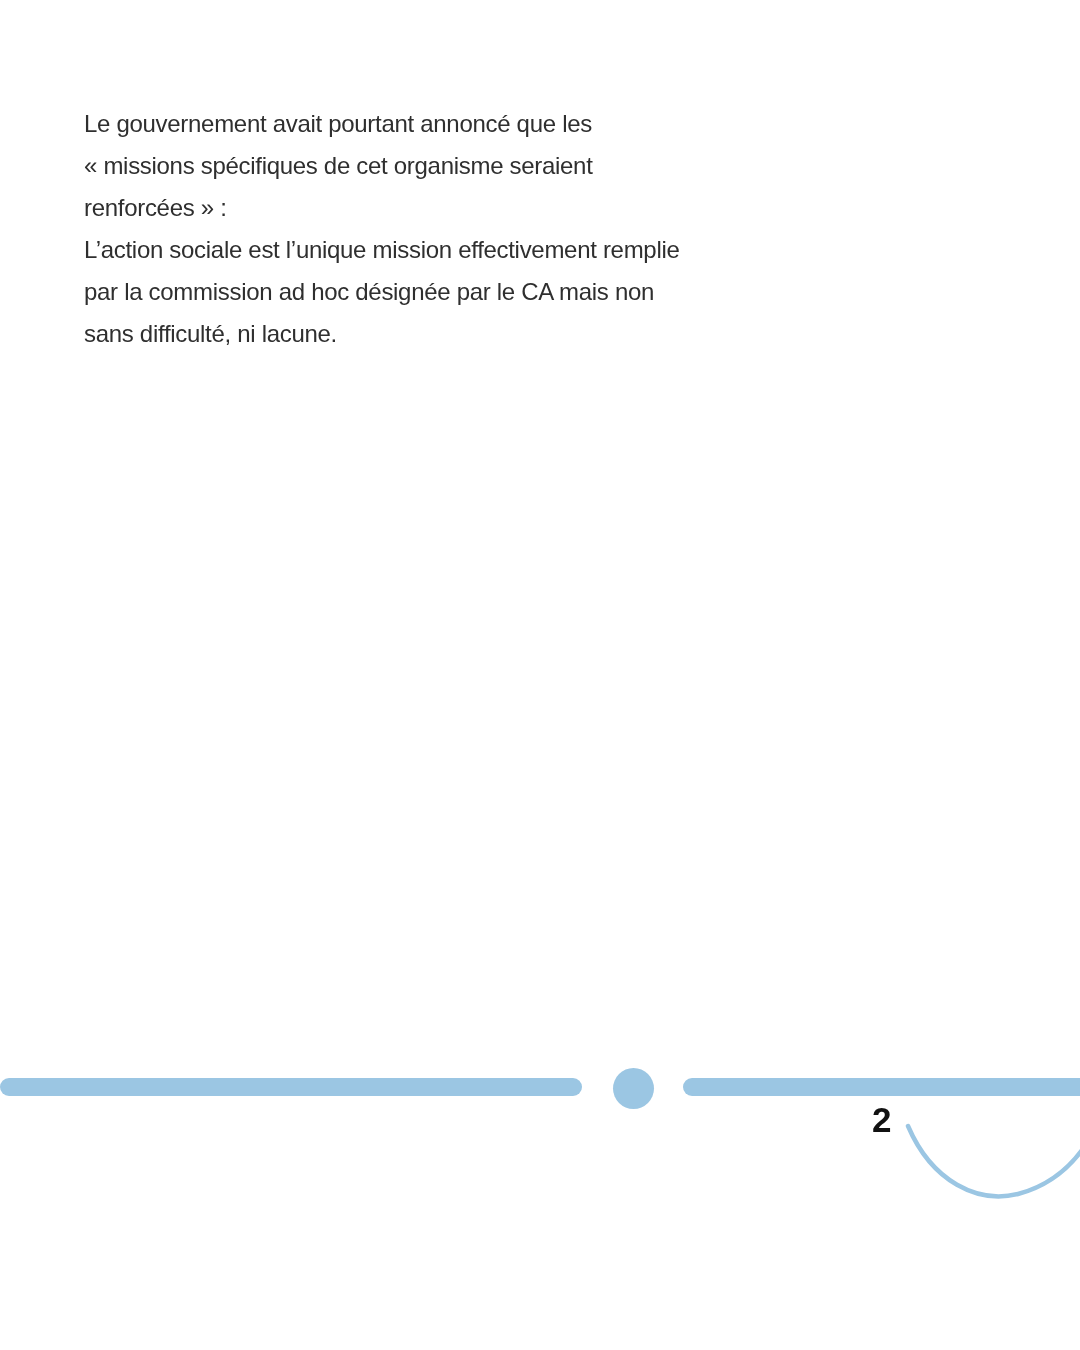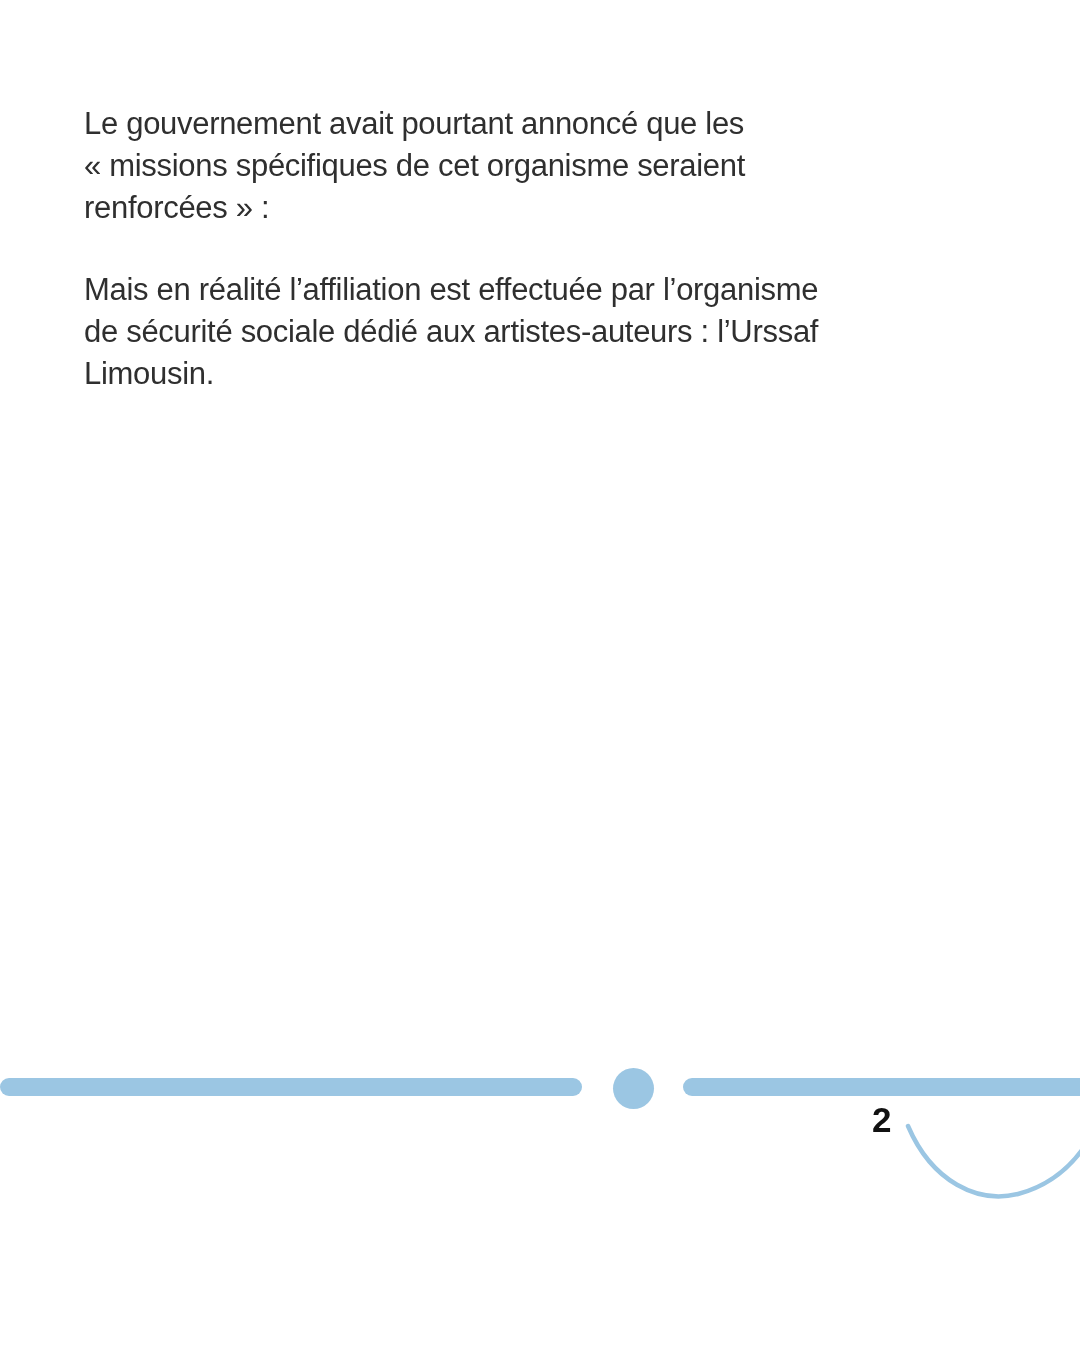--- a/index.html
+++ b/index.html
@@ -15,21 +15,21 @@
     position: relative;
     overflow: hidden;
     background: #ffffff;
     font-family: "Liberation Sans", "DejaVu Sans", sans-serif;
   }
   .page-content {
     position: absolute;
     left: 84px;
     top: 103px;
     width: 952px;
-    font-size: 31px;
+    font-size: 24px;
     line-height: 42px;
     letter-spacing: -0.3px;
     color: var(--text);
   }
   .para {
     margin: 0;
     white-space: pre-line;
   }
   .para.gap-above { margin-top: 40px; }
   ul.bullet-list {
@@ -96,23 +96,23 @@
 </style>
 </head>
 <body>
 
 <div class="page-content">
   <p class="para">Le gouvernement avait pourtant annoncé que les
 « missions spécifiques de cet organisme seraient
 renforcées » :</p>
   <ul class="bullet-list">
   </ul>
-  <p class="para gap-above">Mais en réalité l’affiliation est effectuée par l’organisme
-de sécurité sociale dédié aux artistes-auteurs : l’Urssaf
-Limousin.</p>
+  <p class="para">L’action sociale est l’unique mission effectivement remplie
+par la commission ad hoc désignée par le CA mais non
+sans difficulté, ni lacune.</p>
 </div>
 
 <div class="footer-bar left"></div>
 <div class="footer-dot"></div>
 <div class="footer-bar right"></div>
 
 <div class="page-number">2</div>
 
 <svg class="swoosh-svg" viewBox="895 1112 185 100" xmlns="http://www.w3.org/2000/svg">
   <path d="M908,1126 C 932,1182 978,1204 1018,1194 C 1048,1186 1068,1169 1082,1150"></path>

